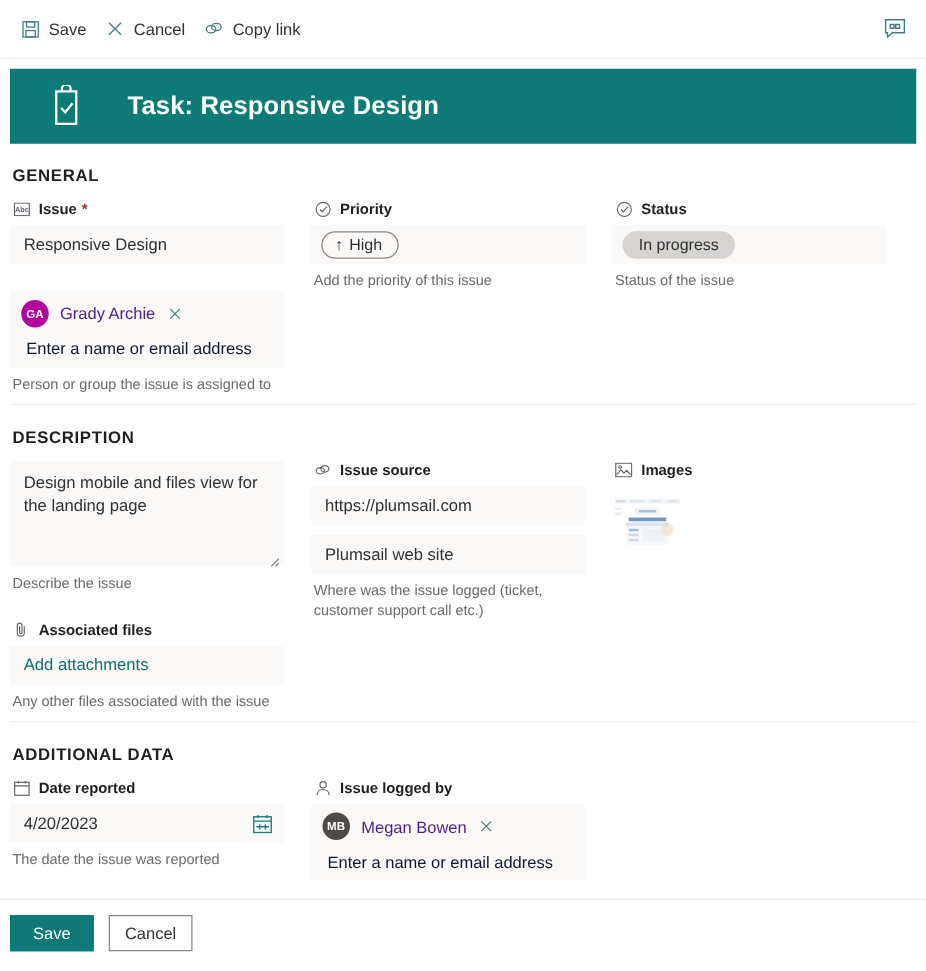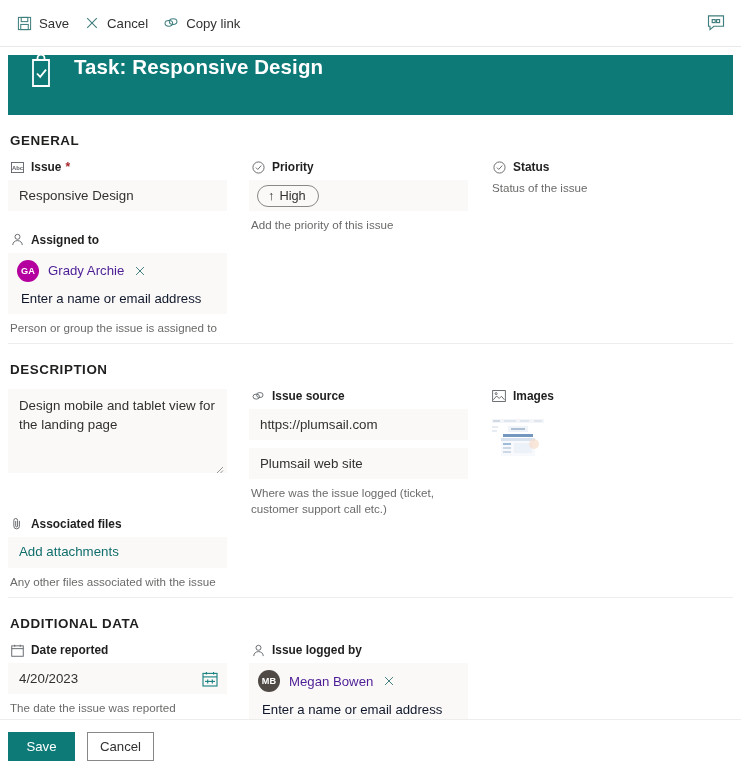--- a/index.html
+++ b/index.html
@@ -31,22 +31,22 @@
   .cmd-ico { width: 16px; height: 16px; display:flex; align-items:center; justify-content:center; color:#3f7e7d; }
   .cmd-ico svg { display:block; }
   .cmd-spacer { flex: 1 1 auto; }
   .chat-ico { width: 22px; height: 22px; display:flex; align-items:center; justify-content:center; color:#3f7e7d; cursor:pointer; margin-right:4px;}
 
   
   .hdr {
     margin: 8px 8px 0 8px;
     height: 60px; flex: 0 0 60px;
     background: #0d7a78;
-    display: flex; 
-    padding-left: 16px; gap: 16px;
+    display: flex; align-items: center;
+    padding-left: 28px; gap: 32px;
   }
   .hdr-ico { width: 34px; height: 34px; color:#ffffff; flex:0 0 34px; display:flex; align-items:center; justify-content:center;}
   .hdr-title { color:#fff; font-size: 20.5px; font-weight: 600; letter-spacing: .1px;}
 
   
   .form { flex: 1 1 auto; padding: 0 0 0 0; overflow: hidden; }
   .section { padding: 0 8px; }
   .section-title {
     font-size: 13.4px; font-weight: 700; color:#201f1e;
     letter-spacing: .55px; padding: 18px 0 12px 2px;
@@ -230,35 +230,29 @@
         <div class="col col-3">
           <div class="flabel">
             <span class="ico">
               <svg width="13" height="13" viewBox="0 0 14 14" fill="none" stroke="currentColor" stroke-width="1">
                 <circle cx="7" cy="7" r="6"></circle>
                   <path d="M4.2 7.1l2 2 3.8-4.2"></path>
               </svg>
             </span>
             <span>Status</span>
           </div>
+          <div class="pillbox">
+            <span class="pill-fill">In progress</span>
+          </div>
           <div class="desc">Status of the issue</div>
         </div>
       </div>
 
       <div class="row">
         <div class="col col-1">
-          <div class="flabel">
-            <span class="ico">
-              <svg width="13" height="13" viewBox="0 0 14 14" fill="none" stroke="currentColor" stroke-width="1">
-                <circle cx="7" cy="4.1" r="2.7"></circle>
-                  <path d="M1.9 13c0-3 2.3-4.8 5.1-4.8S12.1 10 12.1 13"></path>
-              </svg>
-            </span>
-            <span>Assigned to</span>
-          </div>
           <div class="people">
             <div class="person-chip">
               <span class="avatar" style="background:#b4009e">GA</span>
               <span class="person-name">Grady Archie</span>
               <span class="chip-x">
                 <svg width="12" height="12" viewBox="0 0 14 14" stroke="currentColor" stroke-width="1.15">
                   <line x1="2.4" y1="2.4" x2="11.6" y2="11.6"></line>
                     <line x1="11.6" y1="2.4" x2="2.4" y2="11.6"></line>
                 </svg>
               </span>
@@ -272,28 +266,29 @@
 
     <div class="divider"></div>
 
     <div class="section">
       <div class="section-title">DESCRIPTION</div>
 
       <div class="row">
 
         <div class="col col-1">
           <div class="ta">
-            <span>Design mobile and tablet view for the landing page</span>
+            <span>Design mobile and files view for the landing page</span>
             <span class="ta-handle">
               <svg width="10" height="10" viewBox="0 0 10 10" stroke="currentColor" stroke-width="0.9">
                 <line x1="9" y1="3" x2="3" y2="9"></line>
                   <line x1="9" y1="6.5" x2="6.5" y2="9"></line>
               </svg>
             </span>
           </div>
+          <div class="desc">Describe the issue</div>
         </div>
 
         <div class="col col-2">
           <div class="flabel">
             <span class="ico">
               <svg width="14" height="12" viewBox="0 0 16 13" fill="none" stroke="currentColor" stroke-width="1">
                 <ellipse cx="6" cy="7.2" rx="3.7" ry="2.9"></ellipse>
                   <ellipse cx="10.1" cy="5.4" rx="3.7" ry="2.9"></ellipse>
               </svg>
             </span>

